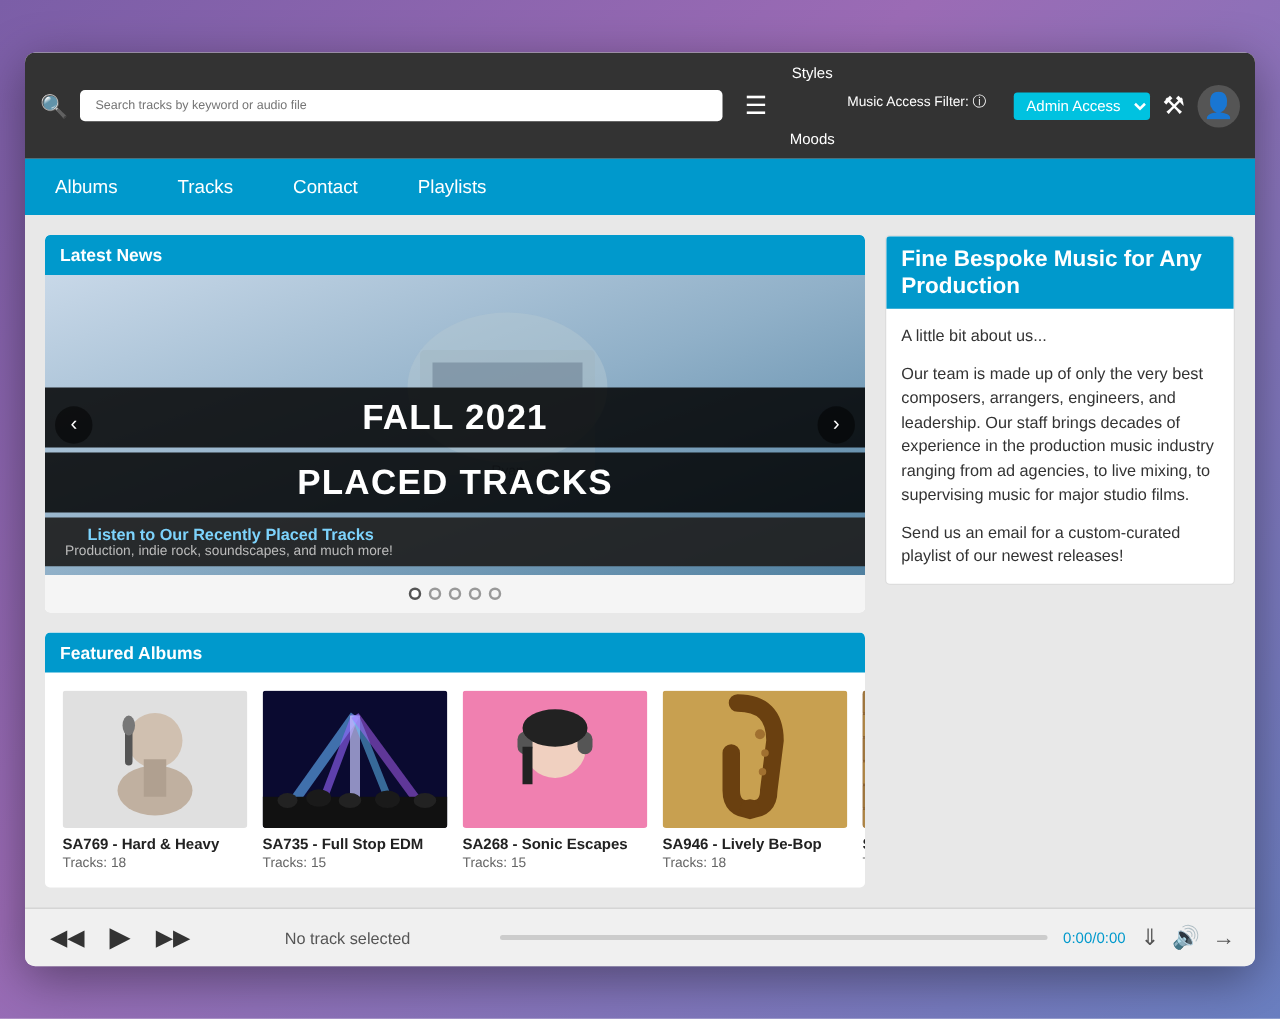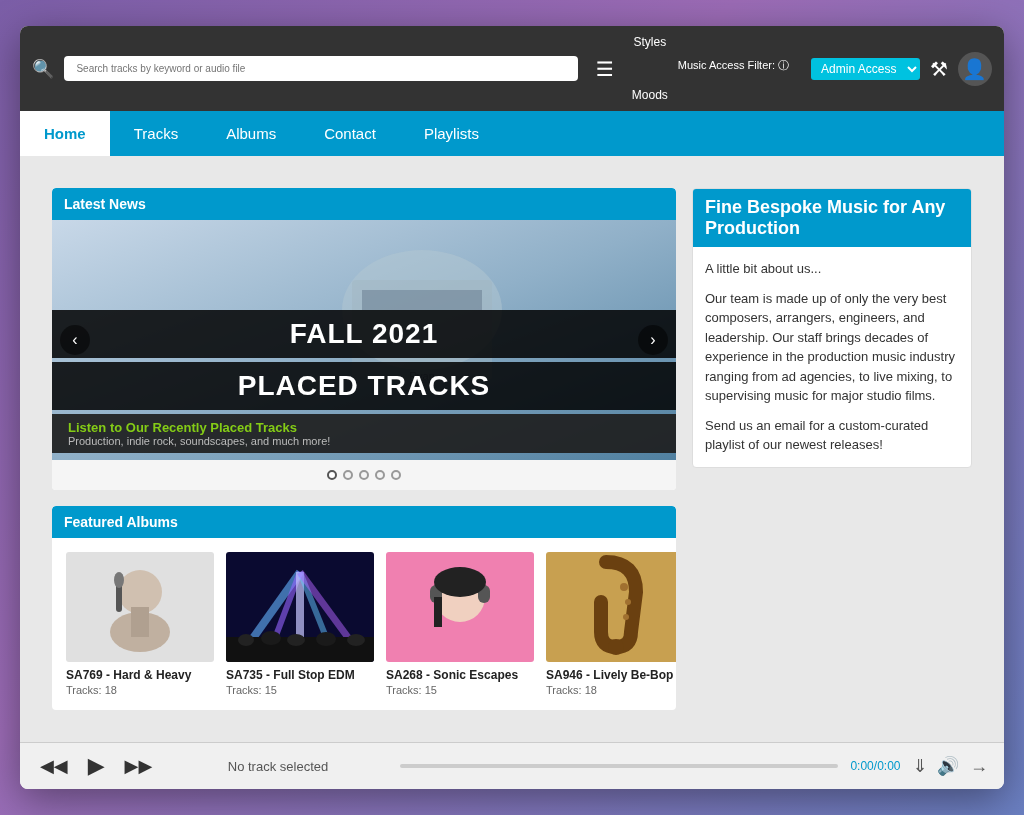--- a/index.html
+++ b/index.html
@@ -112,21 +112,21 @@
       align-items: center;
     }
     .nav-item.active {
       background: #fff;
       color: #0099cc;
       font-weight: bold;
     }
     
     .main-content {
       background: #e8e8e8;
-      padding: 32px;
+      padding: 16px;
       display: flex;
       gap: 16px;
     }
     
     .left-col {
       flex: 1;
       min-width: 0;
     }
     
     .section-header {
@@ -179,23 +179,24 @@
       font-size: 28px;
       font-weight: 900;
       text-align: center;
       letter-spacing: 1px;
     }
     .carousel-caption {
       background: rgba(30,30,30,0.92);
       padding: 6px 16px;
     }
     .carousel-caption-title {
-      color: #84cc16;
+      color: #7dd3fc;
       font-weight: bold;
       font-size: 13px;
+      margin-left: 18px;
     }
     .carousel-caption-sub {
       color: #bbb;
       font-size: 11px;
     }
     .carousel-arrow {
       position: absolute;
       top: 50%;
       transform: translateY(-50%);
       background: rgba(0,0,0,0.5);
@@ -354,23 +355,22 @@
         <option>Admin Access</option>
         <option>Standard</option>
         <option>Premium</option>
       </select>
     </div>
     <span class="wrench-icon">⚒</span>
     <div class="user-avatar">👤</div>
   </div>
 
   <nav class="nav-bar">
-    <a class="nav-item active">Home</a>
+    <a class="nav-item">Albums</a>
     <a class="nav-item">Tracks</a>
-    <a class="nav-item">Albums</a>
     <a class="nav-item">Contact</a>
     <a class="nav-item">Playlists</a>
   </nav>
 
   <div class="main-content">
 
     <div class="left-col">
 
       <div class="news-section">
         <div class="section-header">Latest News</div>

